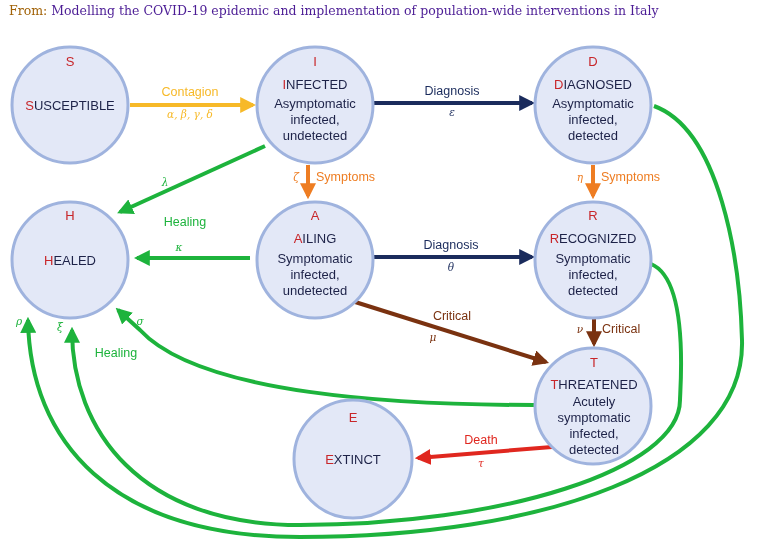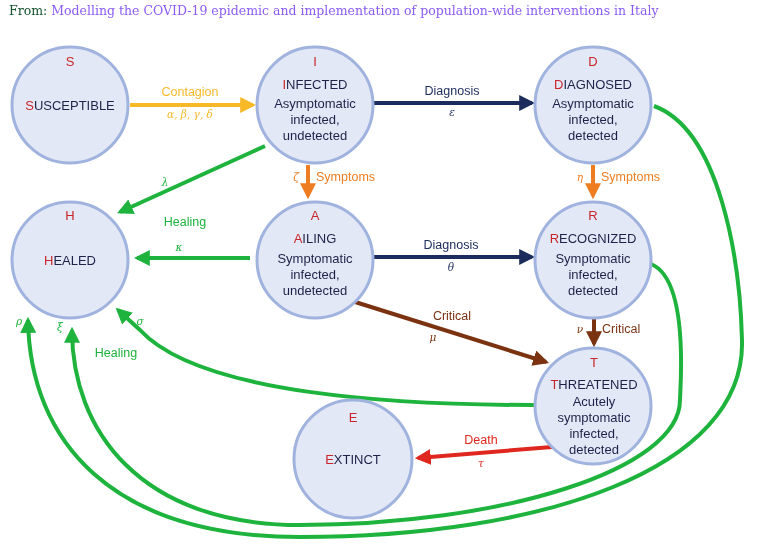--- a/index.html
+++ b/index.html
@@ -2,22 +2,22 @@
 <html><head>
 <meta charset="utf-8">
 <style>
   html, body { margin: 0; padding: 0; background: #ffffff; }
   body { width: 760px; height: 553px; position: relative; overflow: hidden; }
   .caption {
     position: absolute; left: 9px; top: 3px;
     font-family: "DejaVu Serif", serif; font-size: 12.5px; color: #222;
     white-space: nowrap;
   }
-  .caption .from { color: #14532d; }
-  .caption .link { color: #8b5cf6; text-decoration: none; }
+  .caption .from { color: #a16207; }
+  .caption .link { color: #4c1d95; text-decoration: none; }
   svg { position: absolute; left: 0; top: 0; }
   .node circle { fill: #e3e8f7; stroke: #9fb3de; stroke-width: 3; }
   .sym { font-family: "Liberation Sans", sans-serif; font-size: 13px; fill: #c8262a; }
   .title { font-family: "Liberation Sans", sans-serif; font-size: 13px; fill: #1d2248; }
   .title .red { fill: #c8262a; }
   .desc { font-family: "Liberation Sans", sans-serif; font-size: 13px; fill: #1d2248; }
   .lbl { font-family: "Liberation Sans", sans-serif; font-size: 12.5px; }
   .greek { font-family: "DejaVu Serif", serif; font-style: italic; font-size: 10.5px; }
 </style>
 </head>

